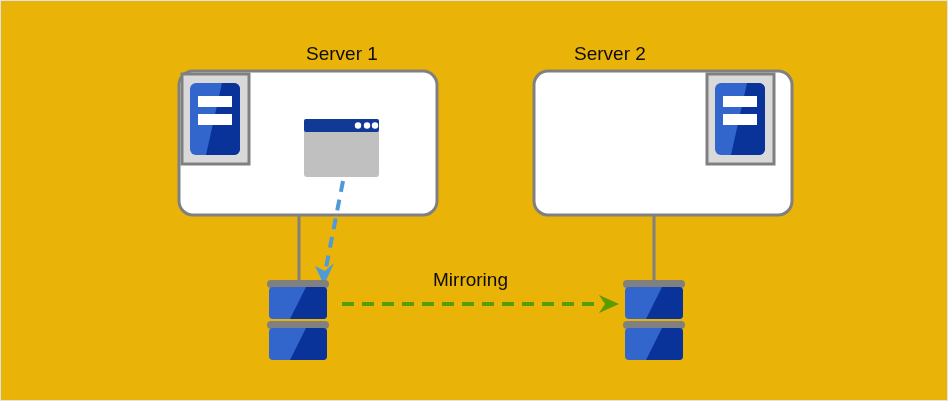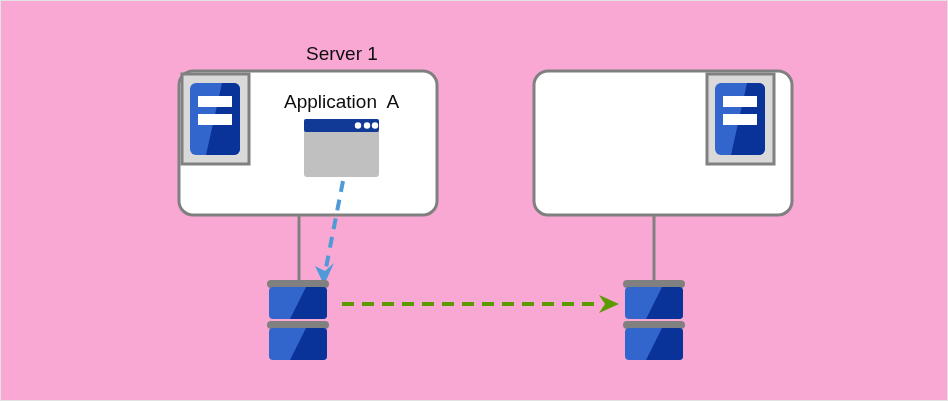--- a/index.html
+++ b/index.html
@@ -4,21 +4,21 @@
 <style>
   html, body {
     margin: 0;
     padding: 0;
     background: #ffffff;
   }
   #canvas {
     position: relative;
     width: 948px;
     height: 401px;
-    background: #f9a8d4;
+    background: #eab308;
     border: 1px solid #e2e2e2;
     box-sizing: border-box;
     overflow: hidden;
     font-family: "Liberation Sans", sans-serif;
   }
   .svg-layer {
     position: absolute;
     left: 0;
     top: 0;
     width: 948px;
@@ -134,18 +134,19 @@
     </g>
 
     <g>
       <line x1="341" y1="303" x2="600" y2="303" stroke="#5a9b00" stroke-width="4" stroke-dasharray="12,8"></line>
       <polygon points="618,303 598,294 604,303 598,312" fill="#5a9b00"></polygon>
     </g>
   </svg>
 
   <div class="label" id="server1-title">Server 1</div>
 
+  <div class="label" id="server2-title">Server 2</div>
 
-  <div class="label" id="app-a-label">Application  A</div>
 
+  <div class="label" id="mirroring-label">Mirroring</div>
 
 
 </div>
 
 </body></html>

